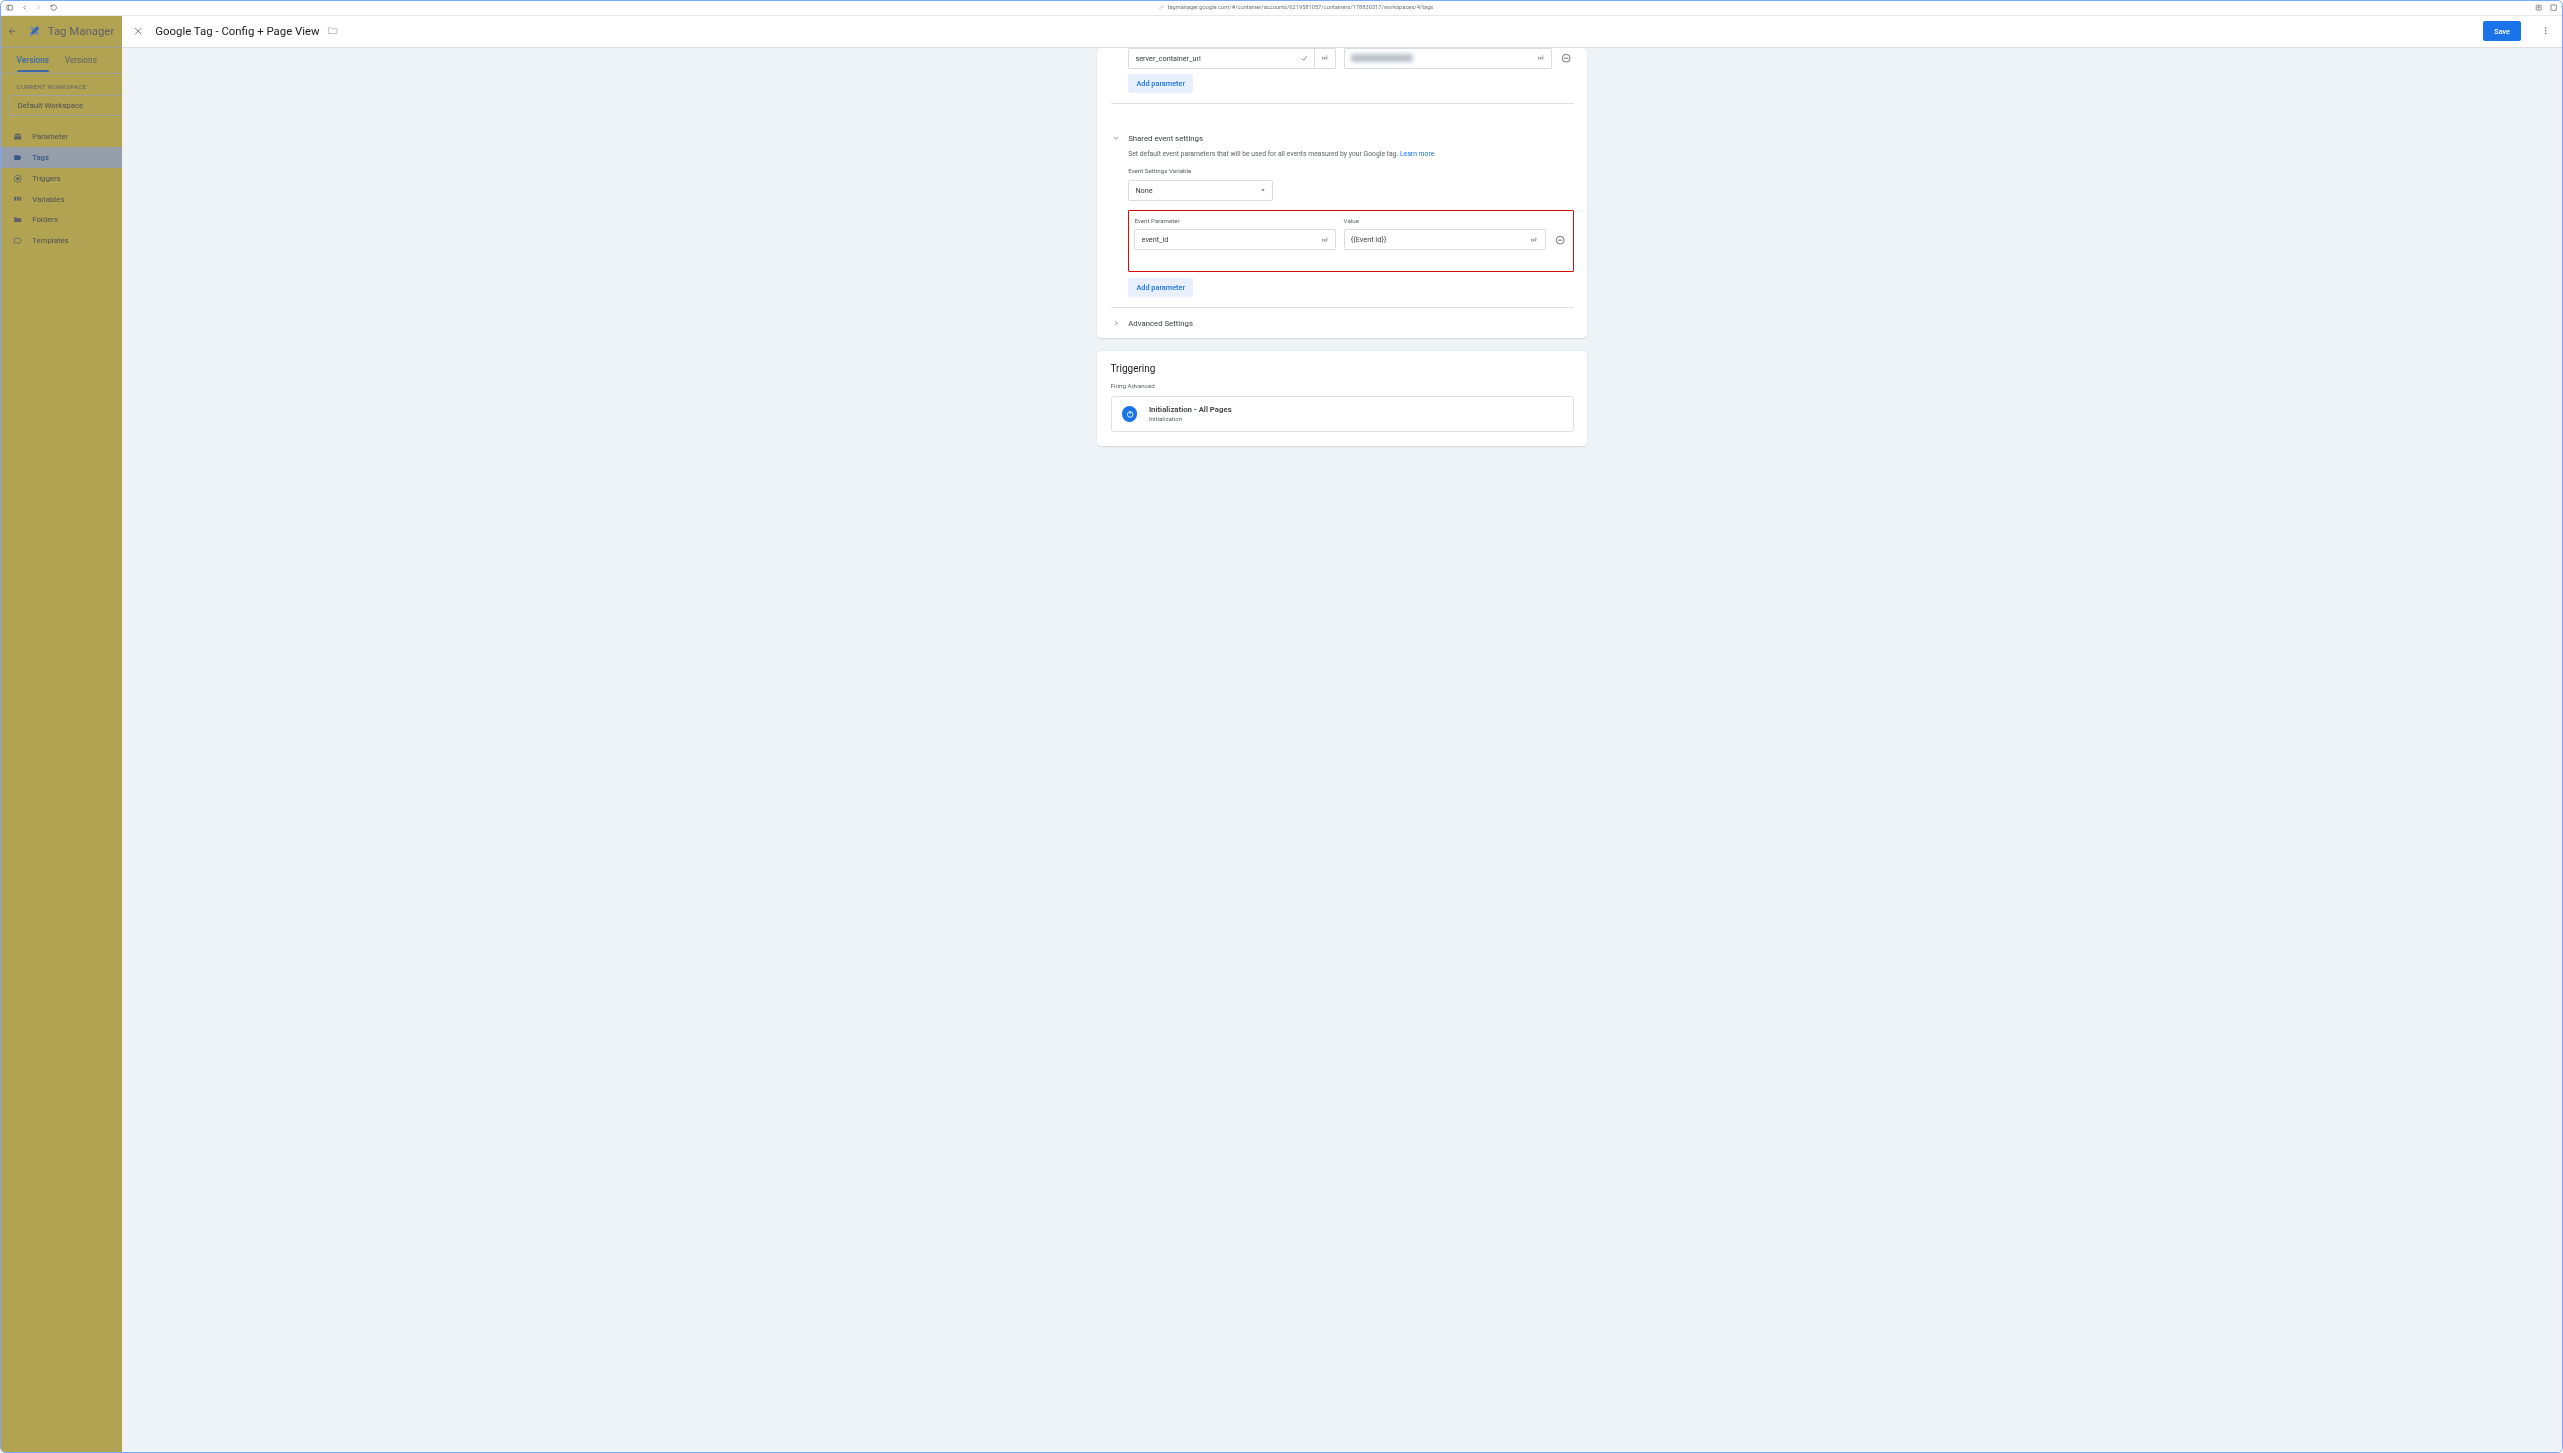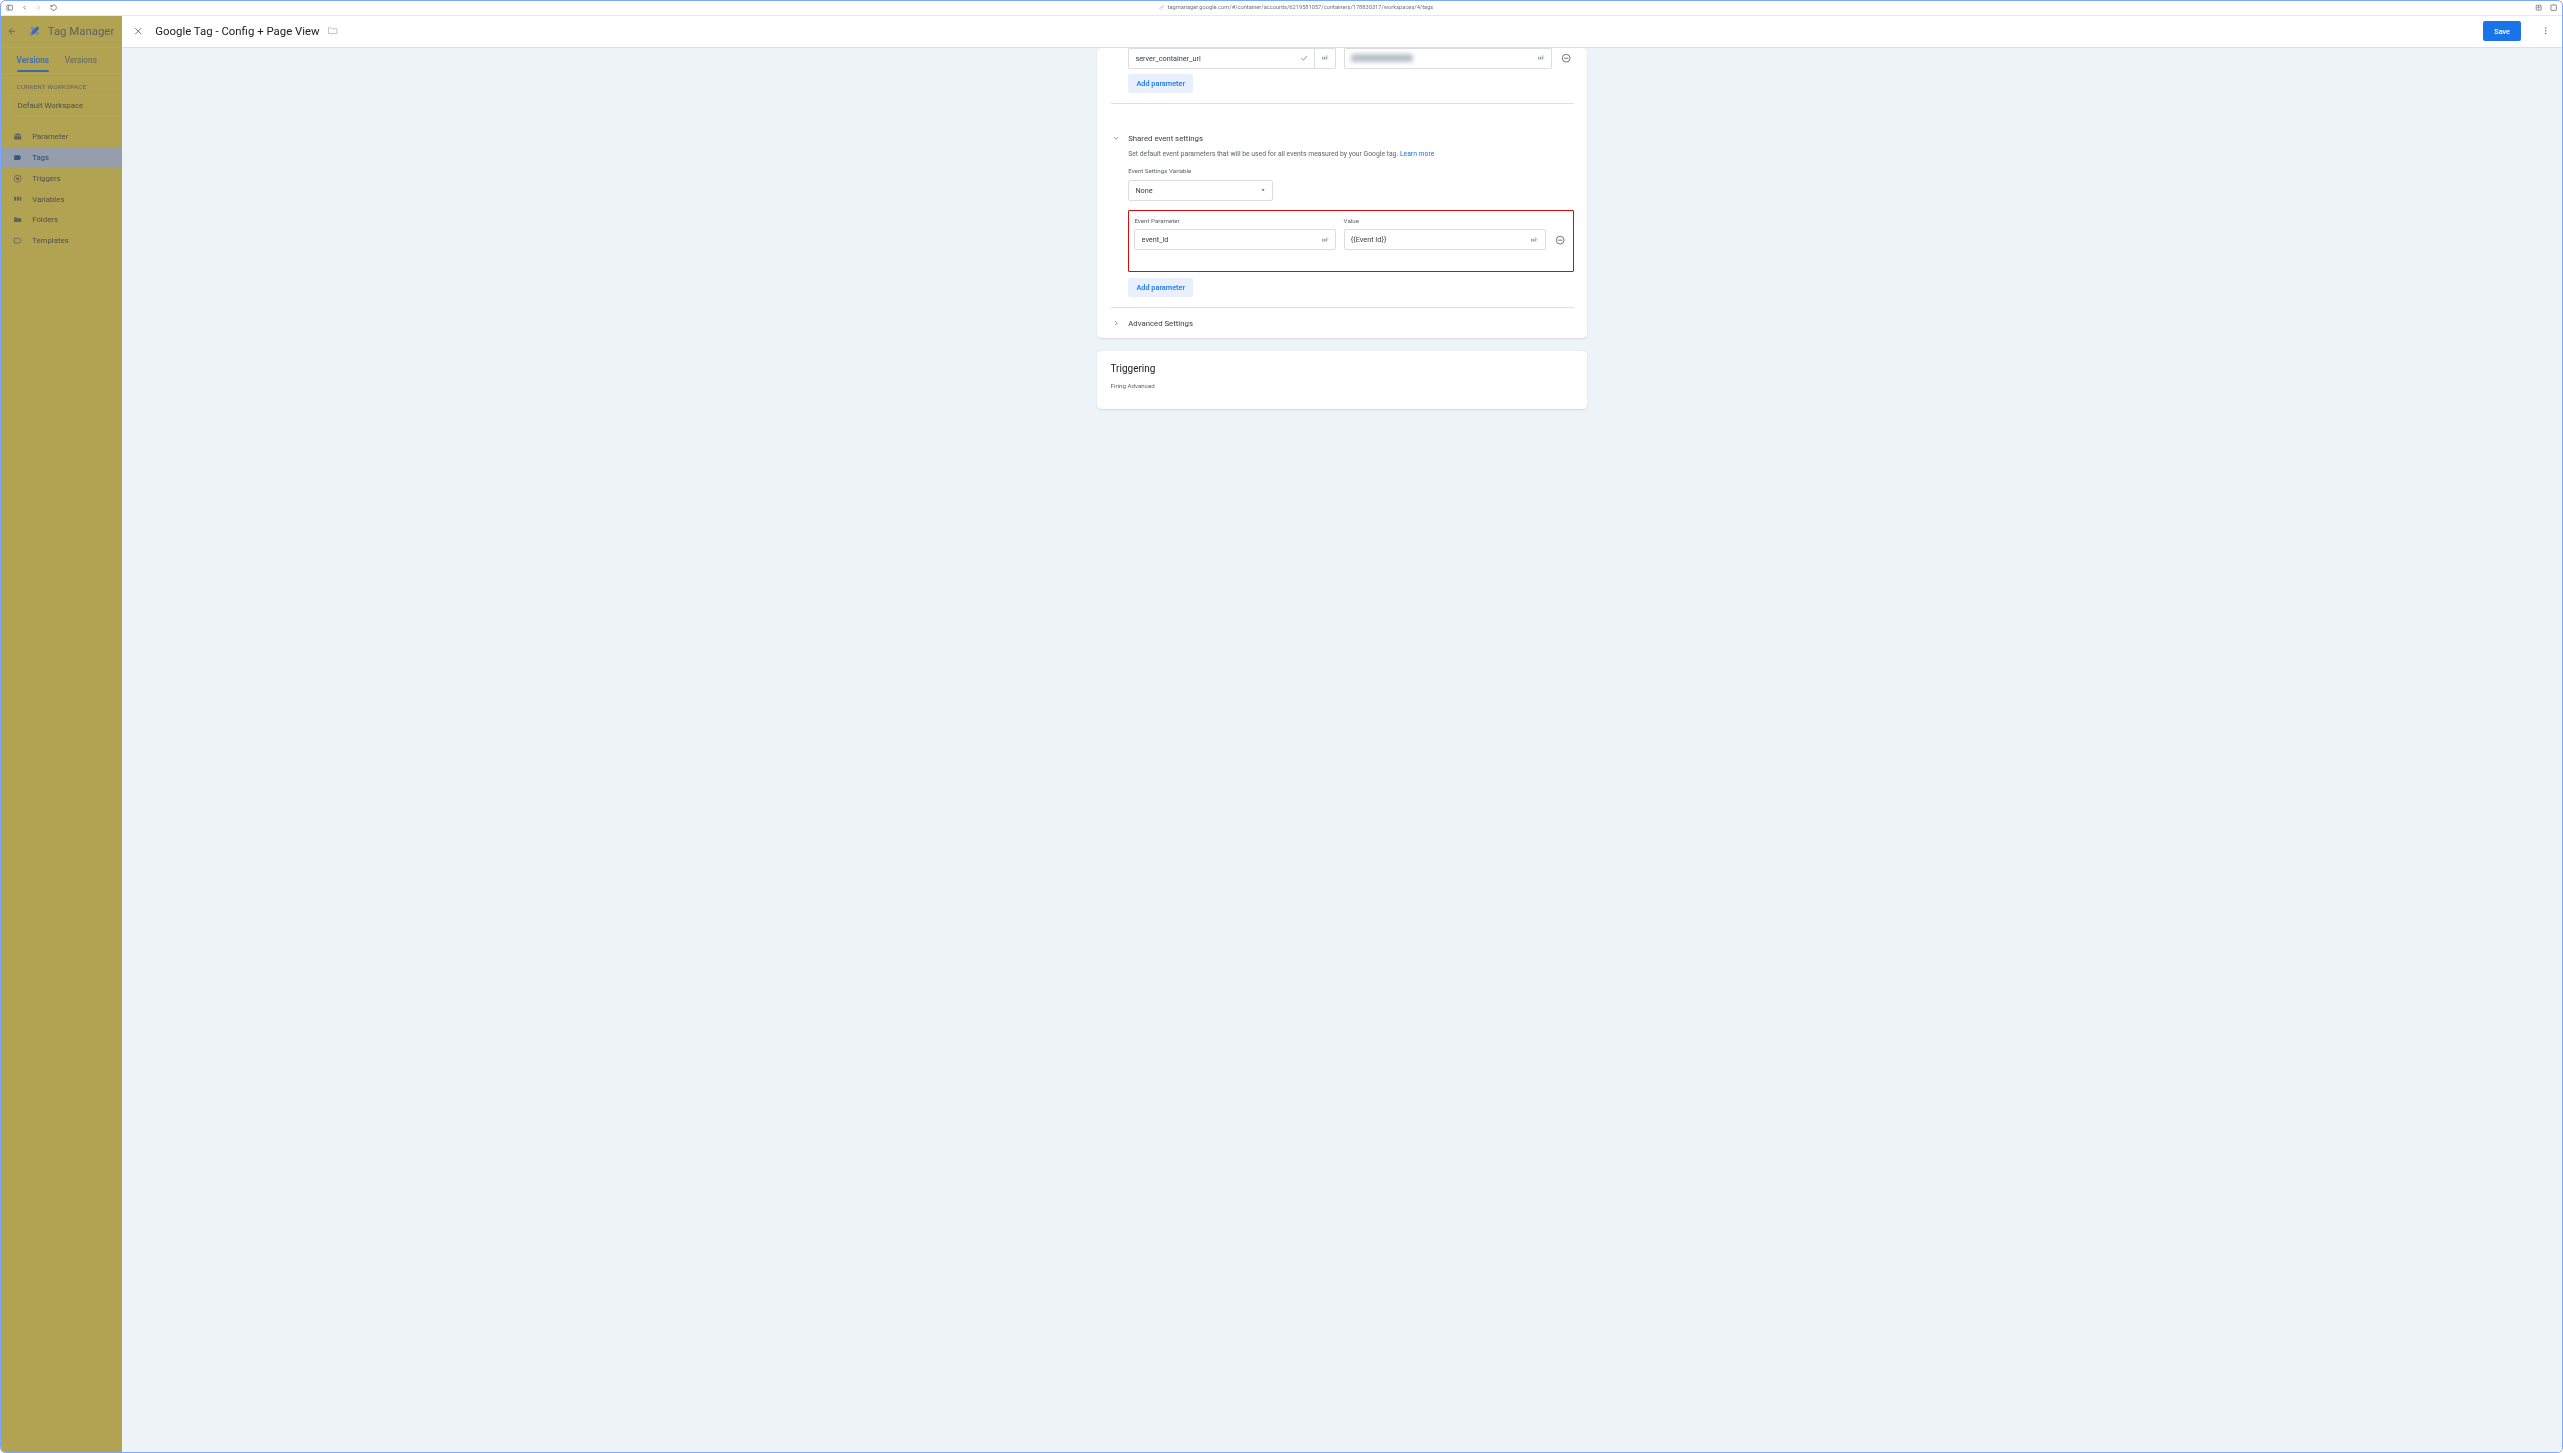--- a/index.html
+++ b/index.html
@@ -380,18 +380,30 @@
                   <polyline points="9 6 15 12 9 18"></polyline>
                 </svg>
             </span>
             <span style="font-size:7.8px;color:#3c4043;">Advanced Settings</span>
           </div>
         </div>
 
         <div class="card triggering">
           <div class="section-title">Triggering</div>
           <div class="firing-lbl">Firing Advanced</div>
+          <div class="trigger-row">
+            <div class="badge">
+              <svg width="8.3" height="8.3" viewBox="0 0 24 24" fill="none" stroke="#fff" stroke-width="2.5">
+                  <circle cx="12" cy="13" r="8"></circle>
+                  <line x1="12" y1="3" x2="12" y2="12"></line>
+                </svg>
+            </div>
+            <div>
+              <div class="t-title">Initialization - All Pages</div>
+              <div class="t-sub">Initialization</div>
+            </div>
+          </div>
         </div>
       </div>
     </div>
   </div>
 </div>
 
 
 </body></html>

